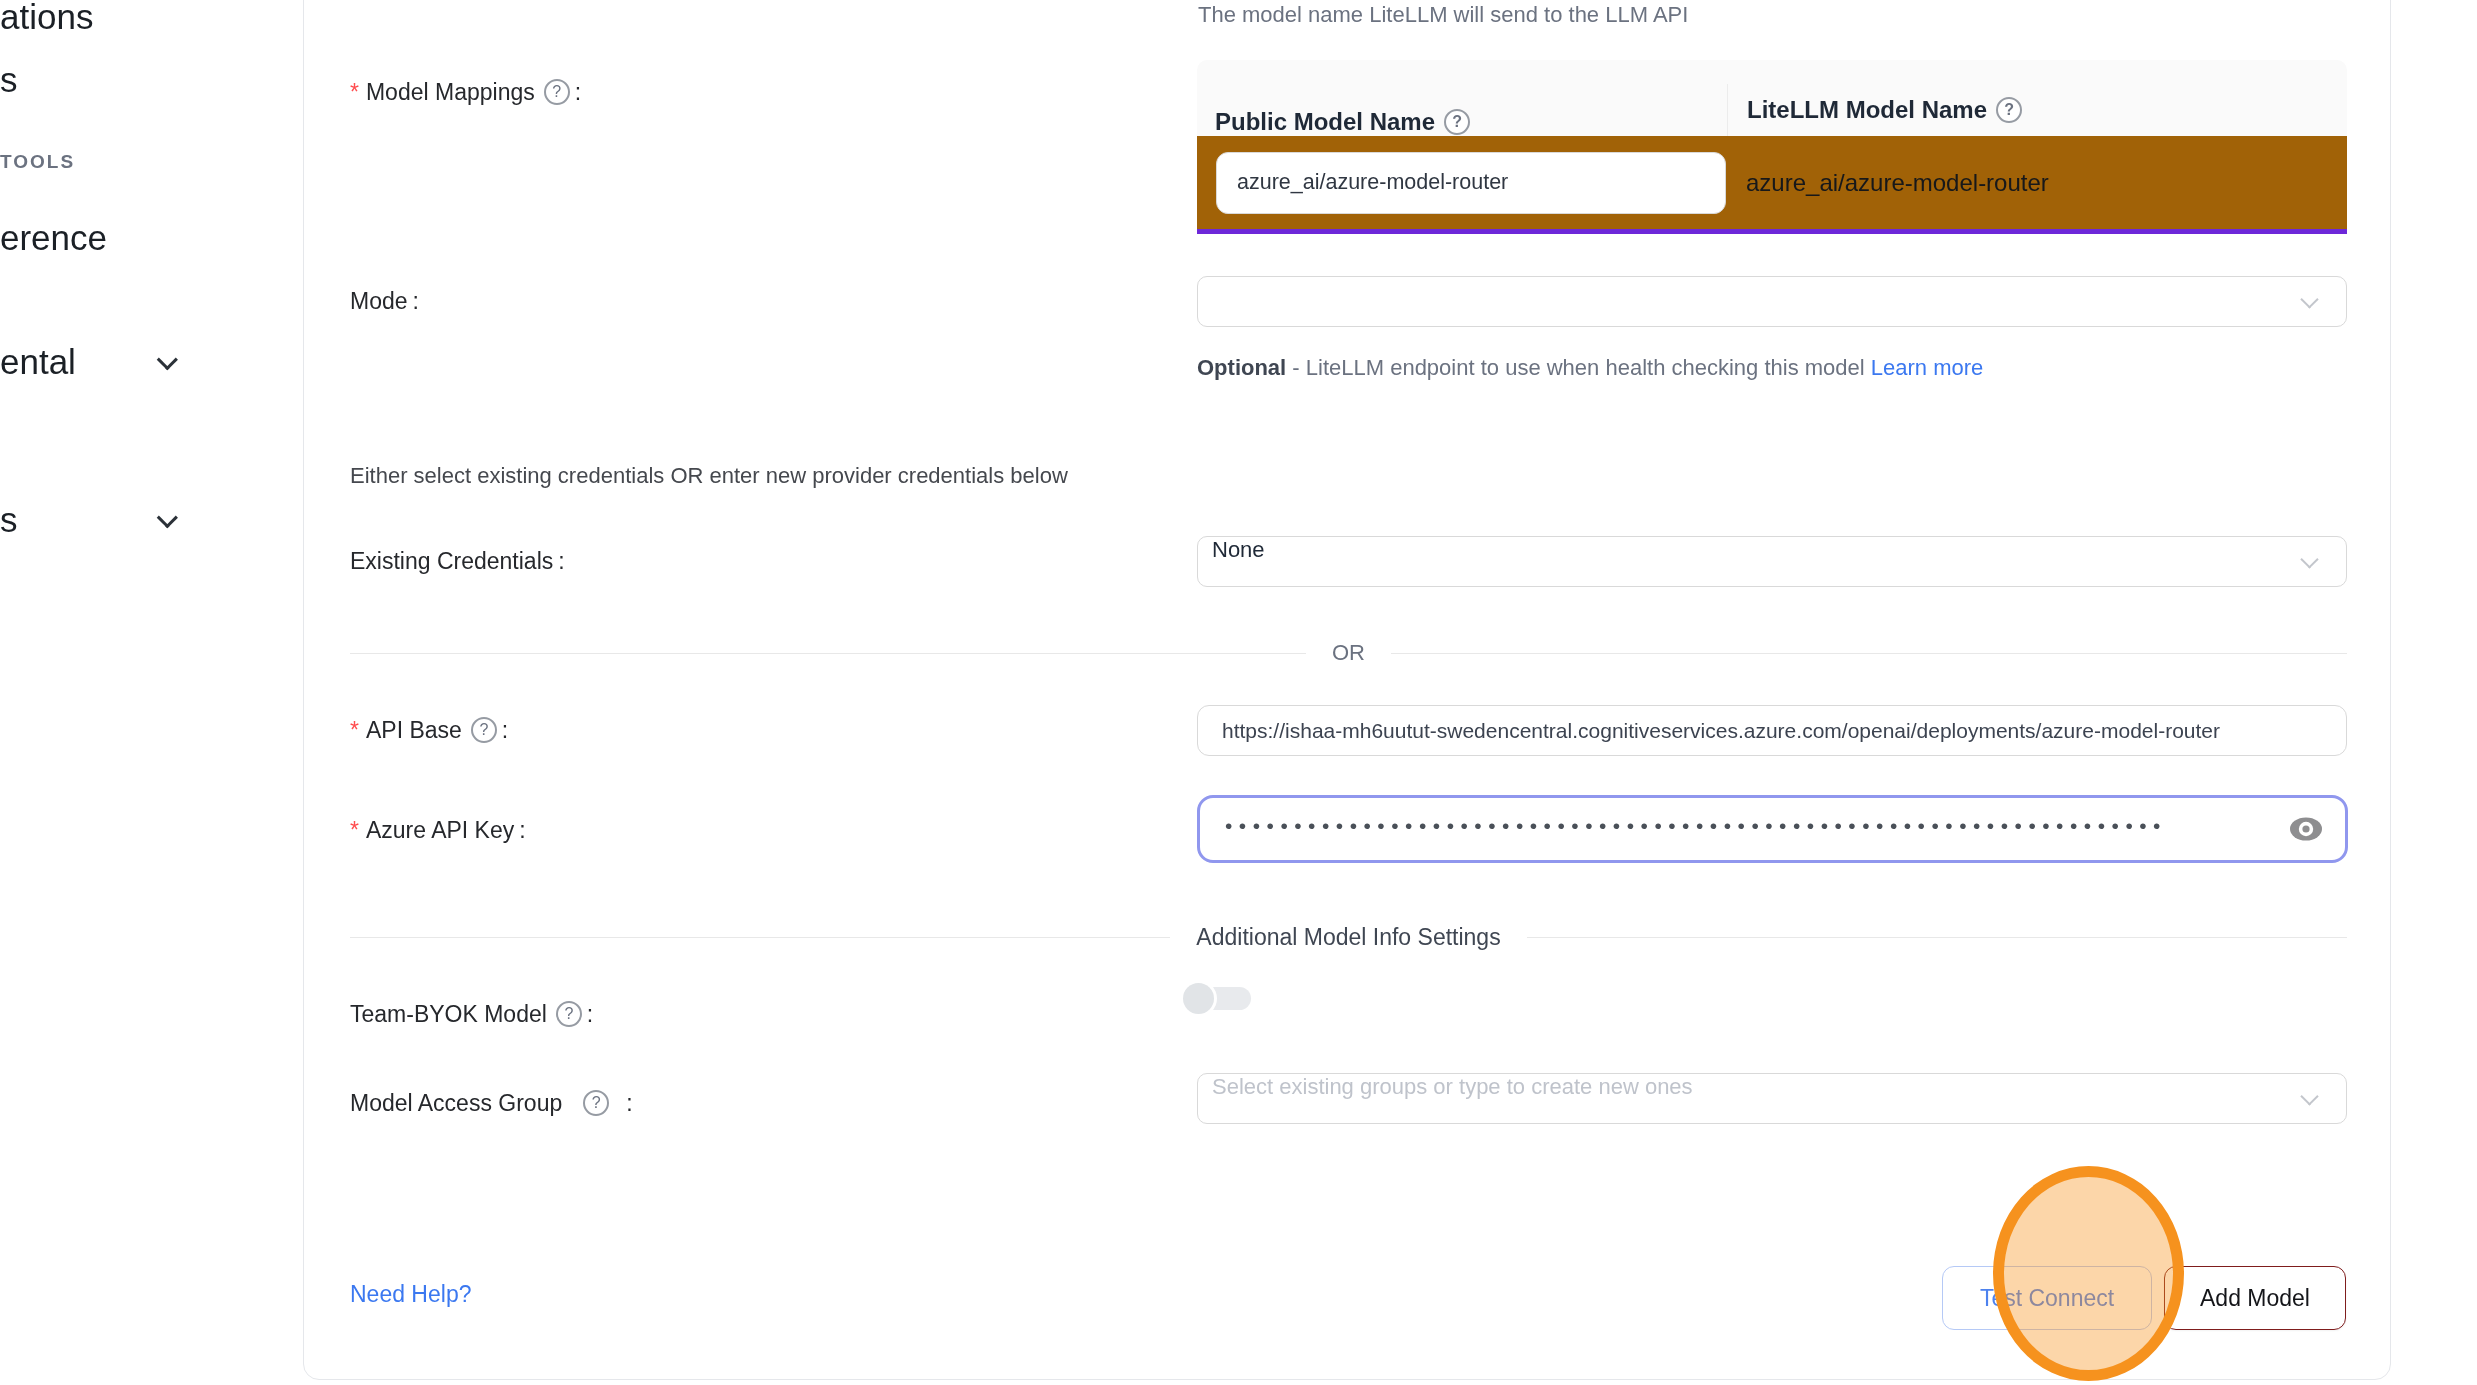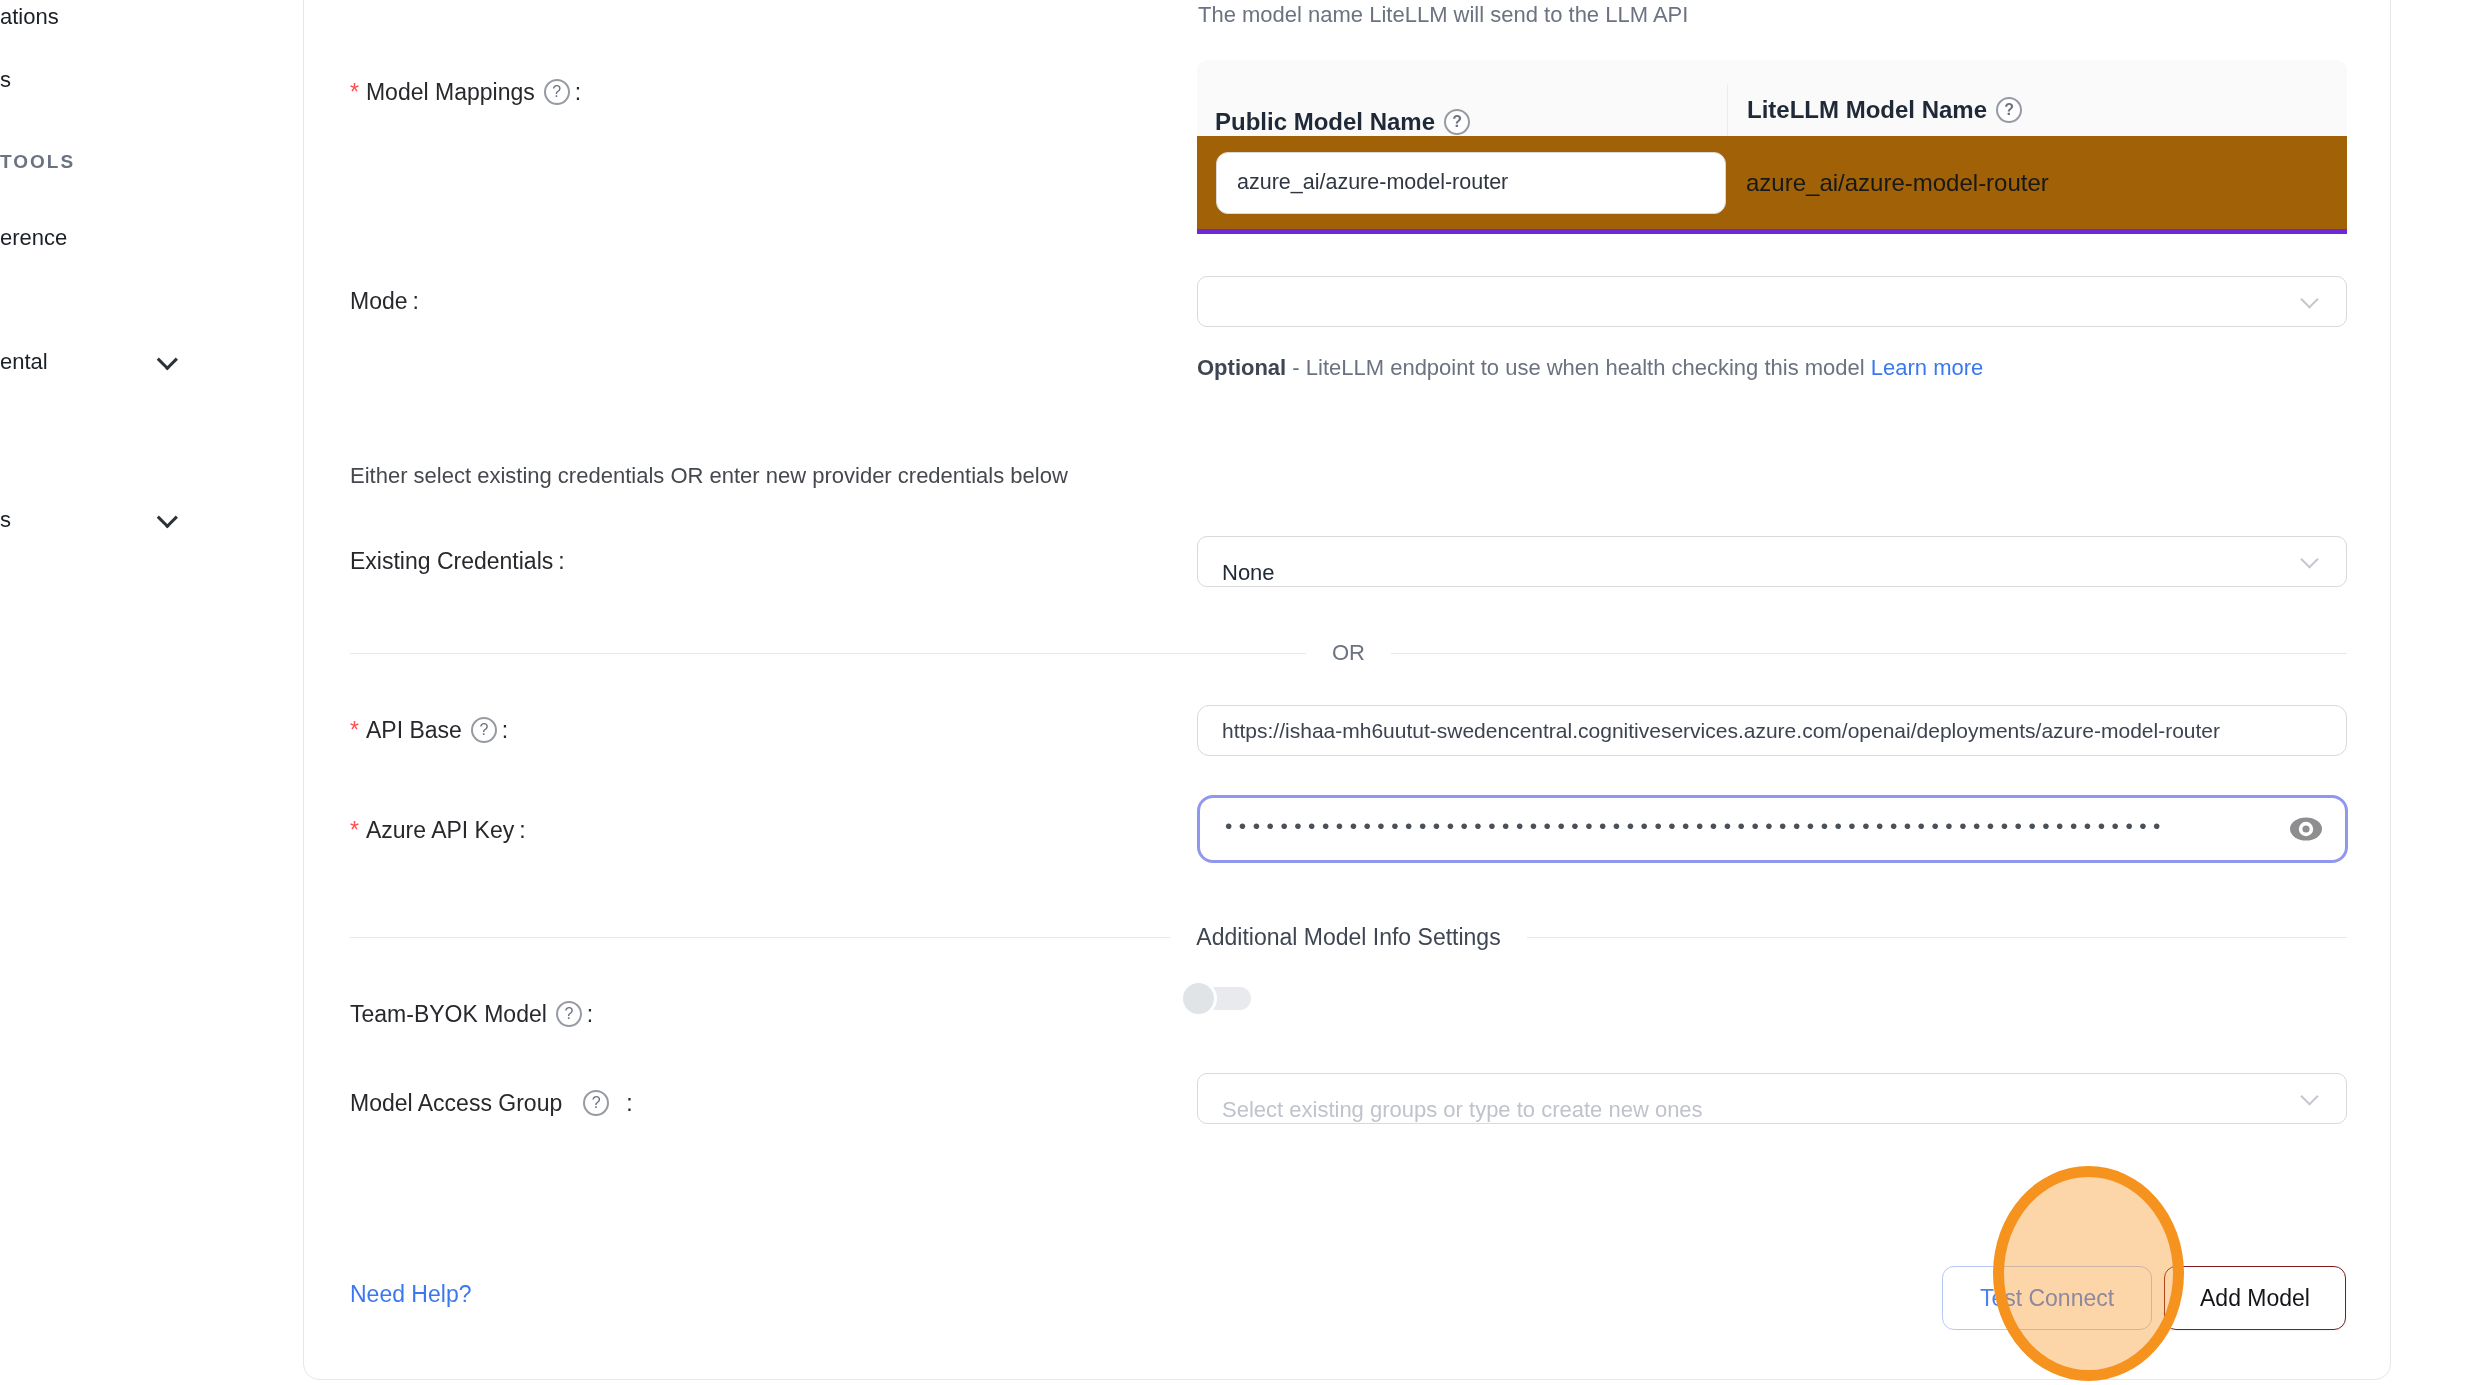--- a/index.html
+++ b/index.html
@@ -9,21 +9,21 @@
     background:#fff; font-family:"Liberation Sans", sans-serif; color:#1f2937;
   }
   
   .card {
     position:absolute; left:303px; top:-24px; width:2088px; height:1404px;
     background:#fff; border:1px solid #e5e7eb; border-radius:16px;
   }
   
   .side-item {
     position:absolute; left:0; width:180px; height:34px;
-    display:flex; align-items:center; font-size:22px; color:#1b2026;
+    display:flex; align-items:center; font-size:35px; color:#1b2026;
   }
   .side-section { font-size:19px; color:#6b7280; letter-spacing:2px; font-weight:600; }
   .side-chev {
     position:absolute; left:157px; width:15px; height:15px;
     border-right:3px solid #2b3138; border-bottom:3px solid #2b3138;
     transform:rotate(45deg) translateY(-4px);
   }
   
   .note { position:absolute; font-size:22px; color:#6b7280; white-space:nowrap; }
   .flabel {
@@ -33,21 +33,21 @@
   .req { color:#ff4d4f; margin-right:7px; font-size:23px; }
   .colon { margin-left:5px; }
   .qicon {
     width:26px; height:26px; border:2px solid #969ba3; border-radius:50%;
     display:inline-flex; align-items:center; justify-content:center;
     font-size:16px; color:#6b7280; margin-left:9px; flex:0 0 auto; background:#fff;
   }
   .select {
     position:absolute; left:1197px; width:1150px; height:51px;
     border:1.5px solid #d9d9d9; border-radius:10px; background:#fff;
-    display:flex; align-items:flex-end; padding:0 70px 0 24px; font-size:22px; color:#1f2937;
+    display:flex; align-items:flex-start; padding:0 70px 0 14px; font-size:22px; color:#1f2937;
   }
   .chev {
     position:absolute; right:30px; top:50%; width:13px; height:13px;
     border-right:2.3px solid #c3c6cc; border-bottom:2.3px solid #c3c6cc;
     transform:translateY(-70%) rotate(45deg);
   }
   .placeholder { color:#bfc3cb; }
   
   .mm-table { position:absolute; left:1197px; top:60px; width:1150px; }
   .mm-head {

